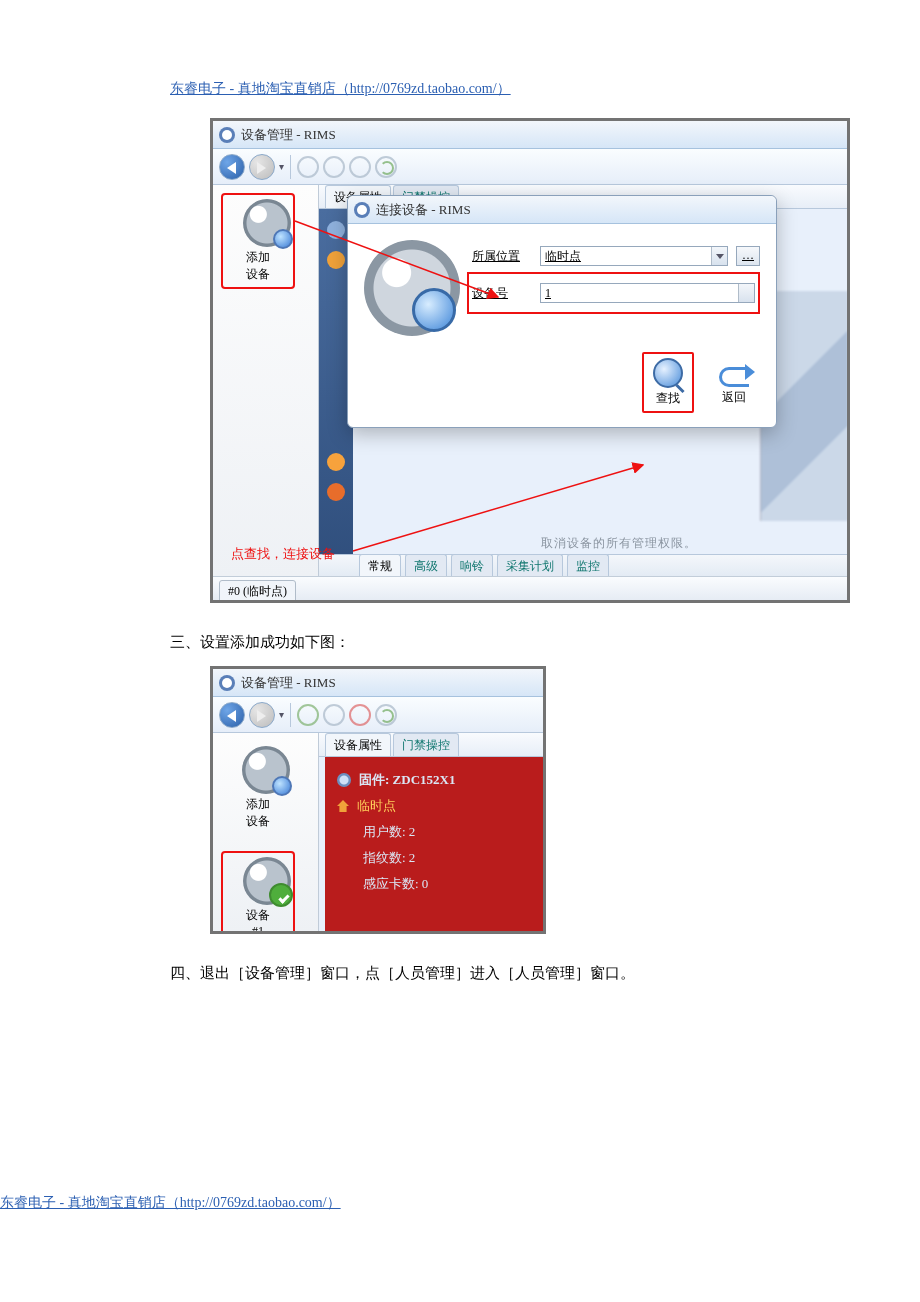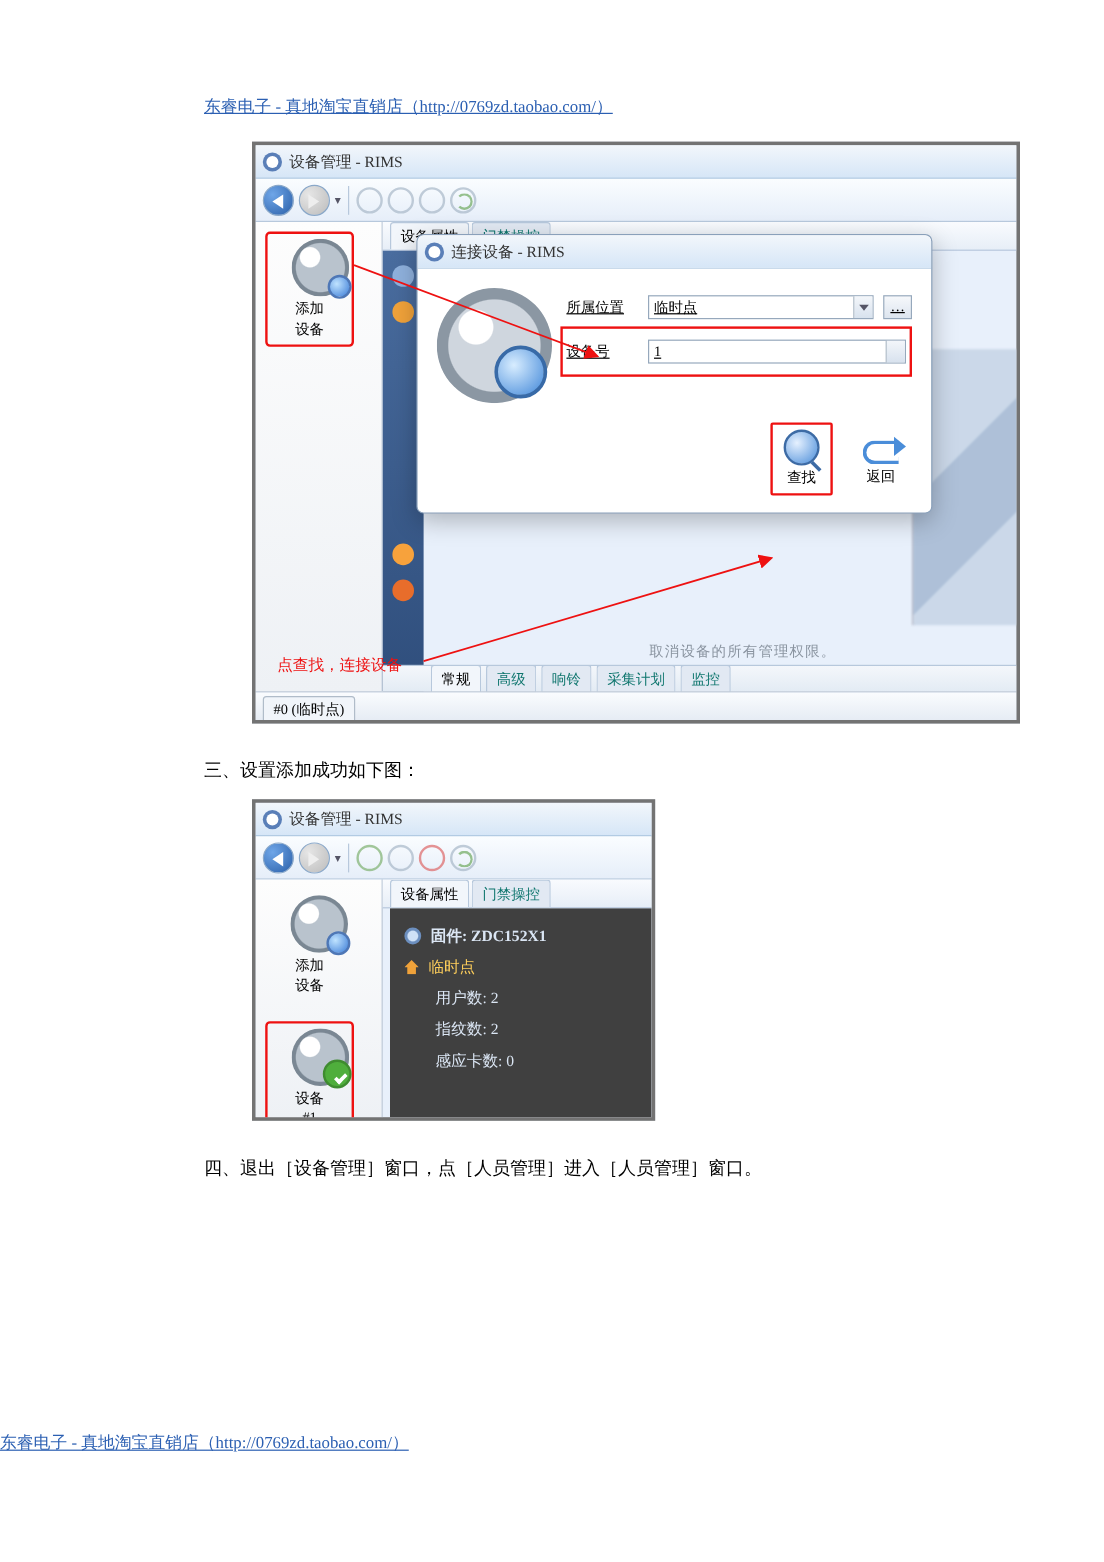--- a/index.html
+++ b/index.html
@@ -166,21 +166,21 @@
   }
   .bluepanel .ic{
     width:18px;height:18px;margin:12px auto;
     border-radius:50%;
     background:#8fb1dd;
   }
   .bluepanel .ic.orange{ background:#f7a23c;}
   .bluepanel .ic.red{ background:#e86d2b;}
   .darklist{
     position:absolute; left:34px; right:0; top:24px; bottom:0;
-    background:#404040;
+    background:#b91c1c;
     color:#dbe6f4; font-size:13px;
     padding:10px 12px;
   }
   .darklist .row{ display:flex; align-items:center; gap:8px; padding:4px 0;}
   .darklist .gear-min{
     width:14px;height:14px;border-radius:50%;
     background:radial-gradient(circle,#cfe1f7 0 4px,#6c8fbf 5px);
   }
   .darklist .home{
     width:12px;height:12px;background:#f0a23a;

